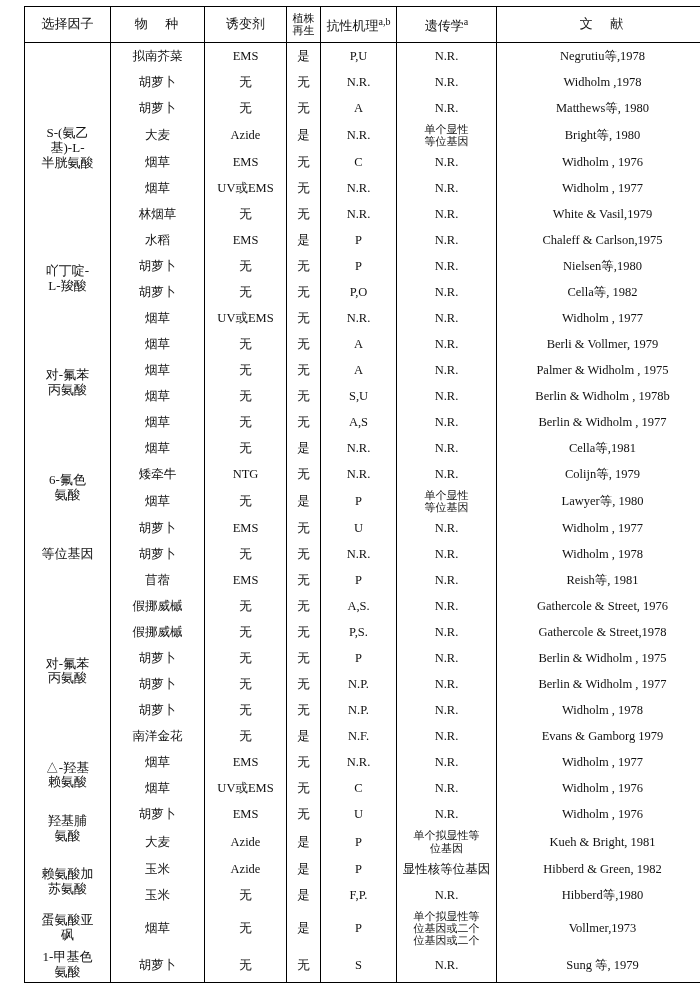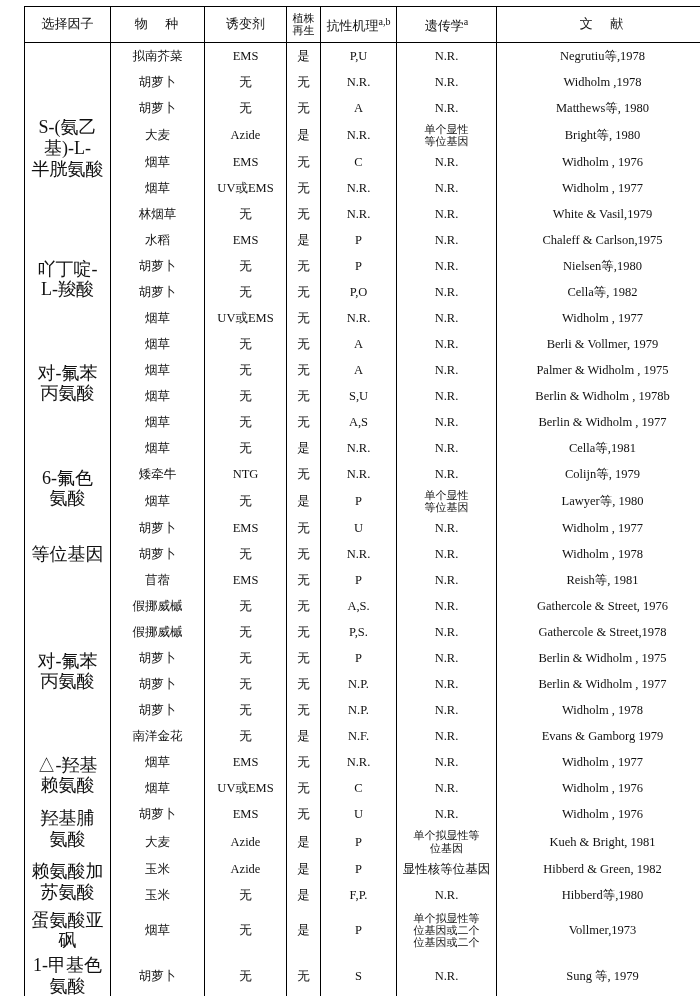--- a/index.html
+++ b/index.html
@@ -56,21 +56,21 @@
     border-right: 1.3px solid #000;
     font-size: 12.5px;
     padding: 2px 2px;
     text-align: center;
     vertical-align: middle;
     line-height: 1.12;
     height: 22px;
   }
   tbody td:last-child { border-right: none; }
   tbody td.col0 {
-    font-size: 18px;
+    font-size: 13px;
     line-height: 1.15;
   }
   tbody td.col6 {
     font-size: 12.5px;
     text-align: center;
     white-space: nowrap;
   }
   tbody td.sub2 { font-size: 11px; line-height: 1.1; margin-top: 28px; }
   sup { font-size: 10px; vertical-align: super; }
 </style>

